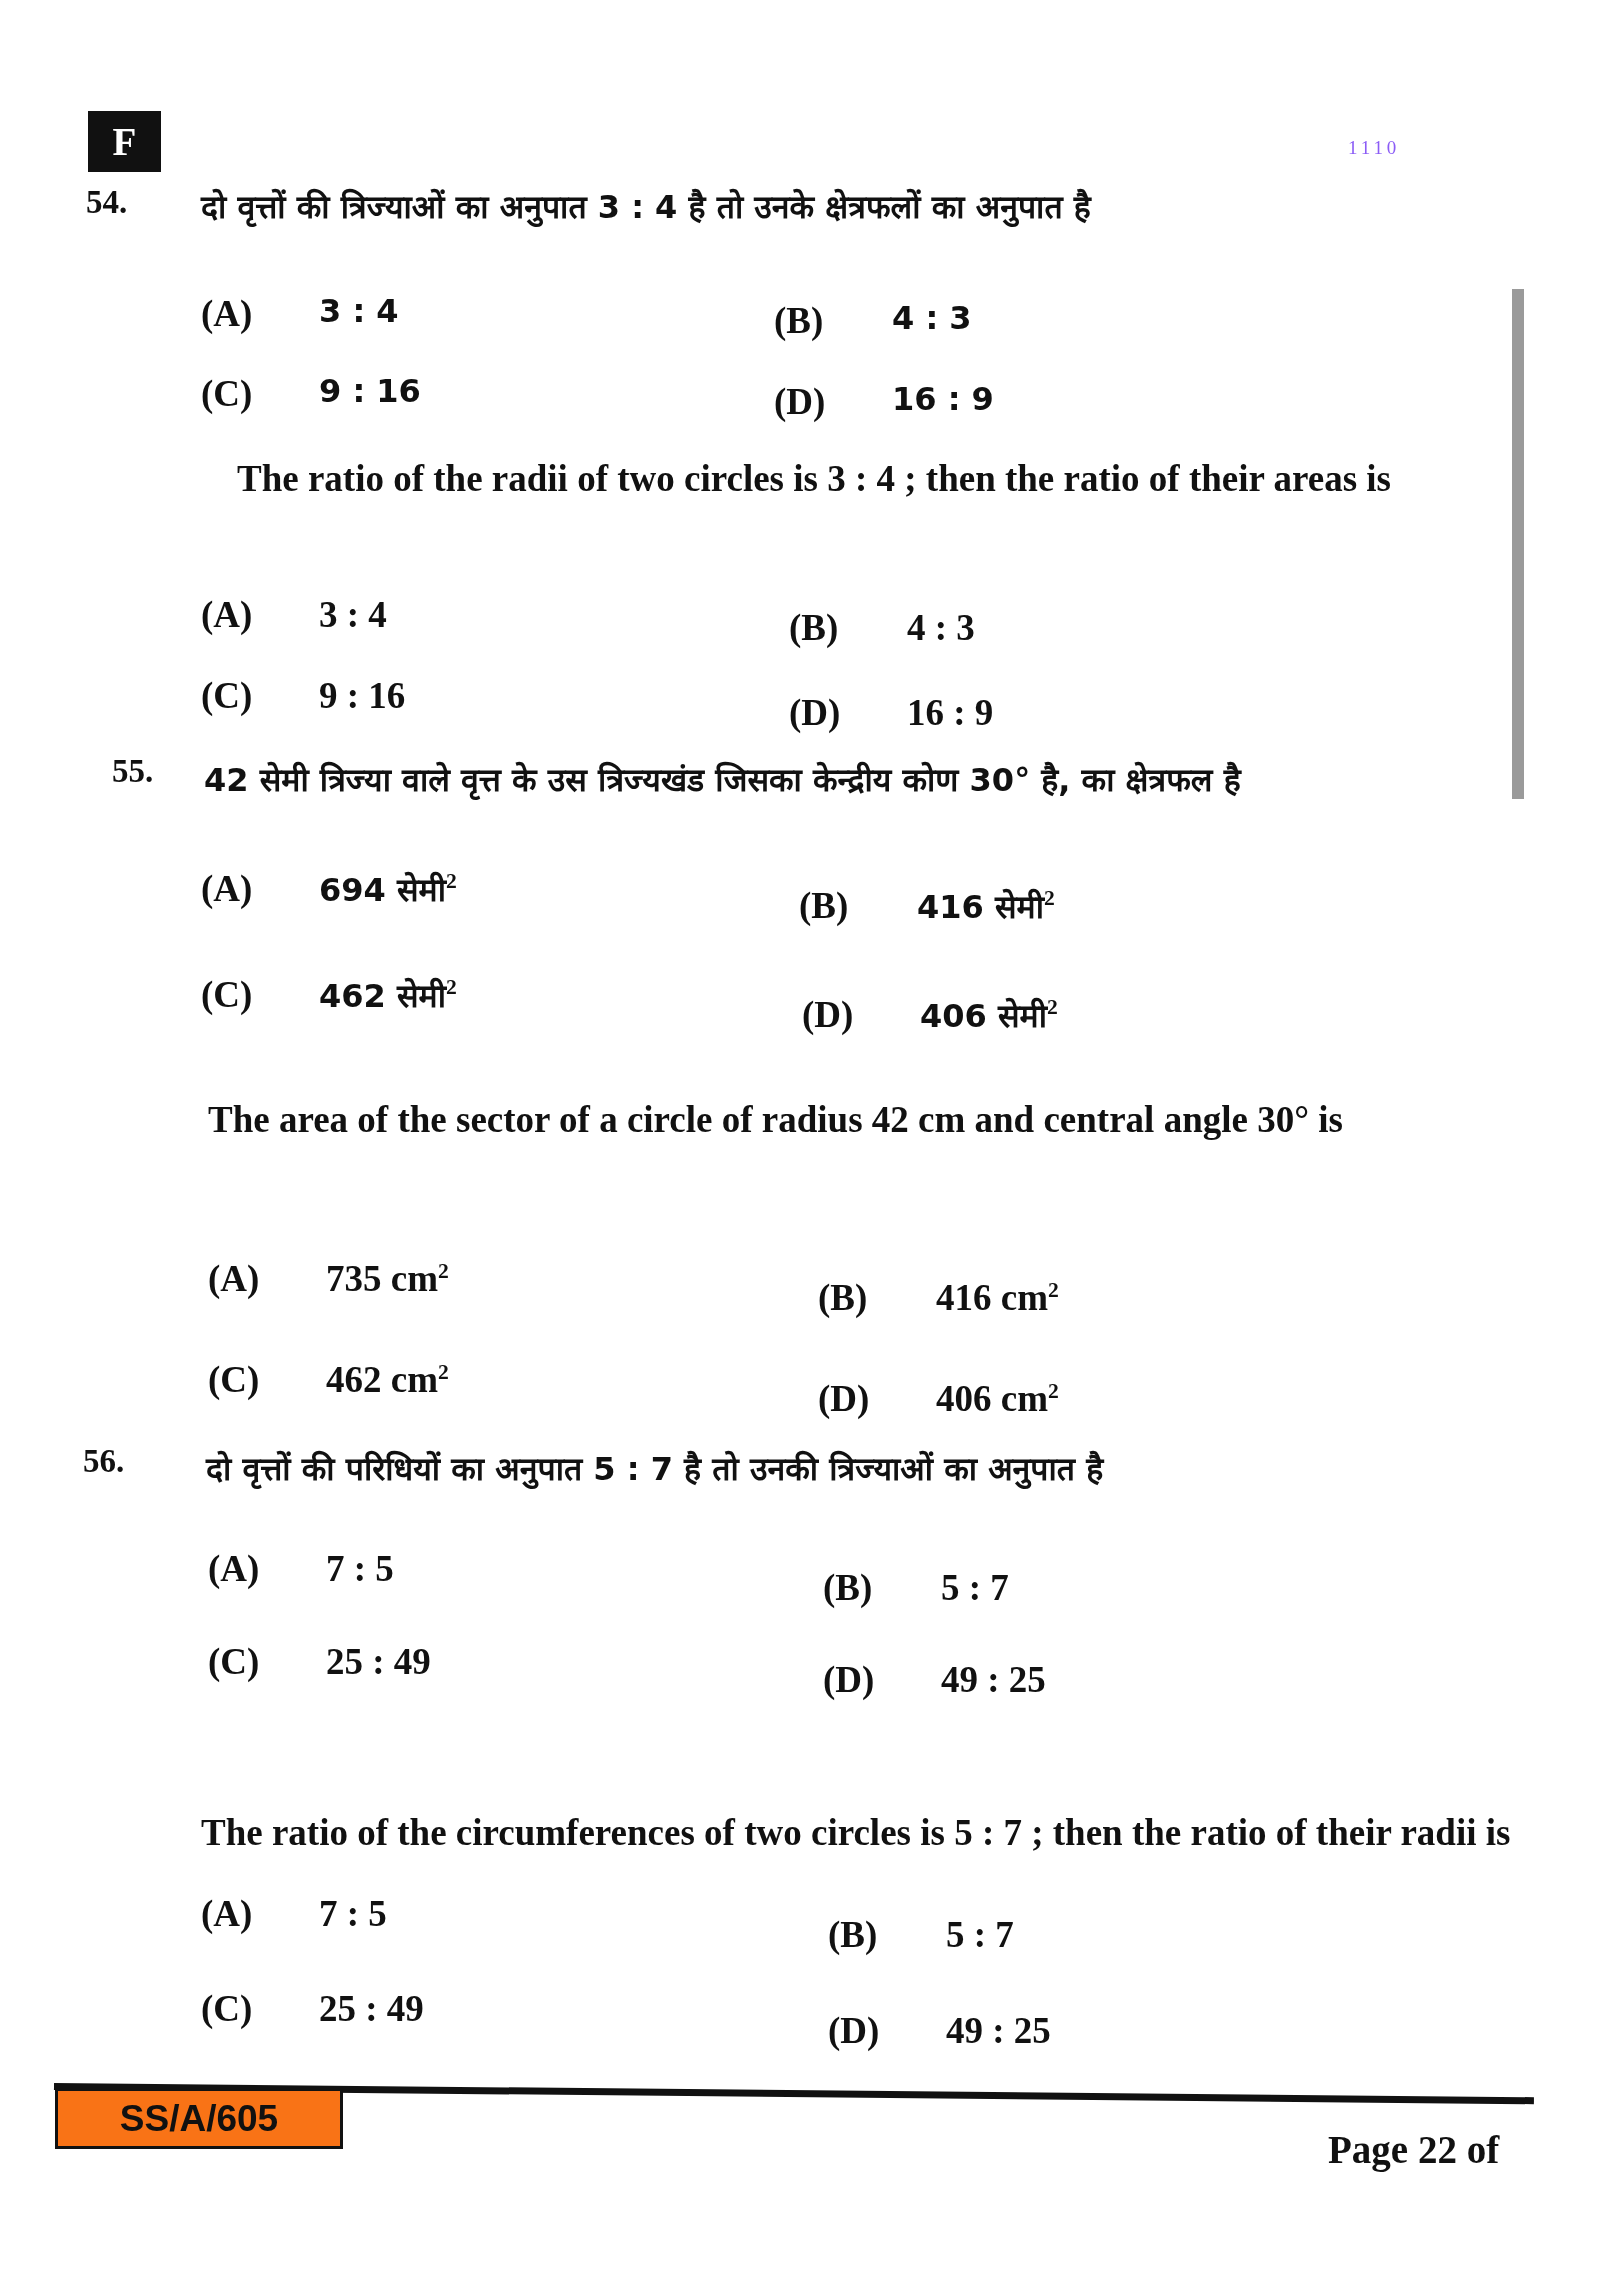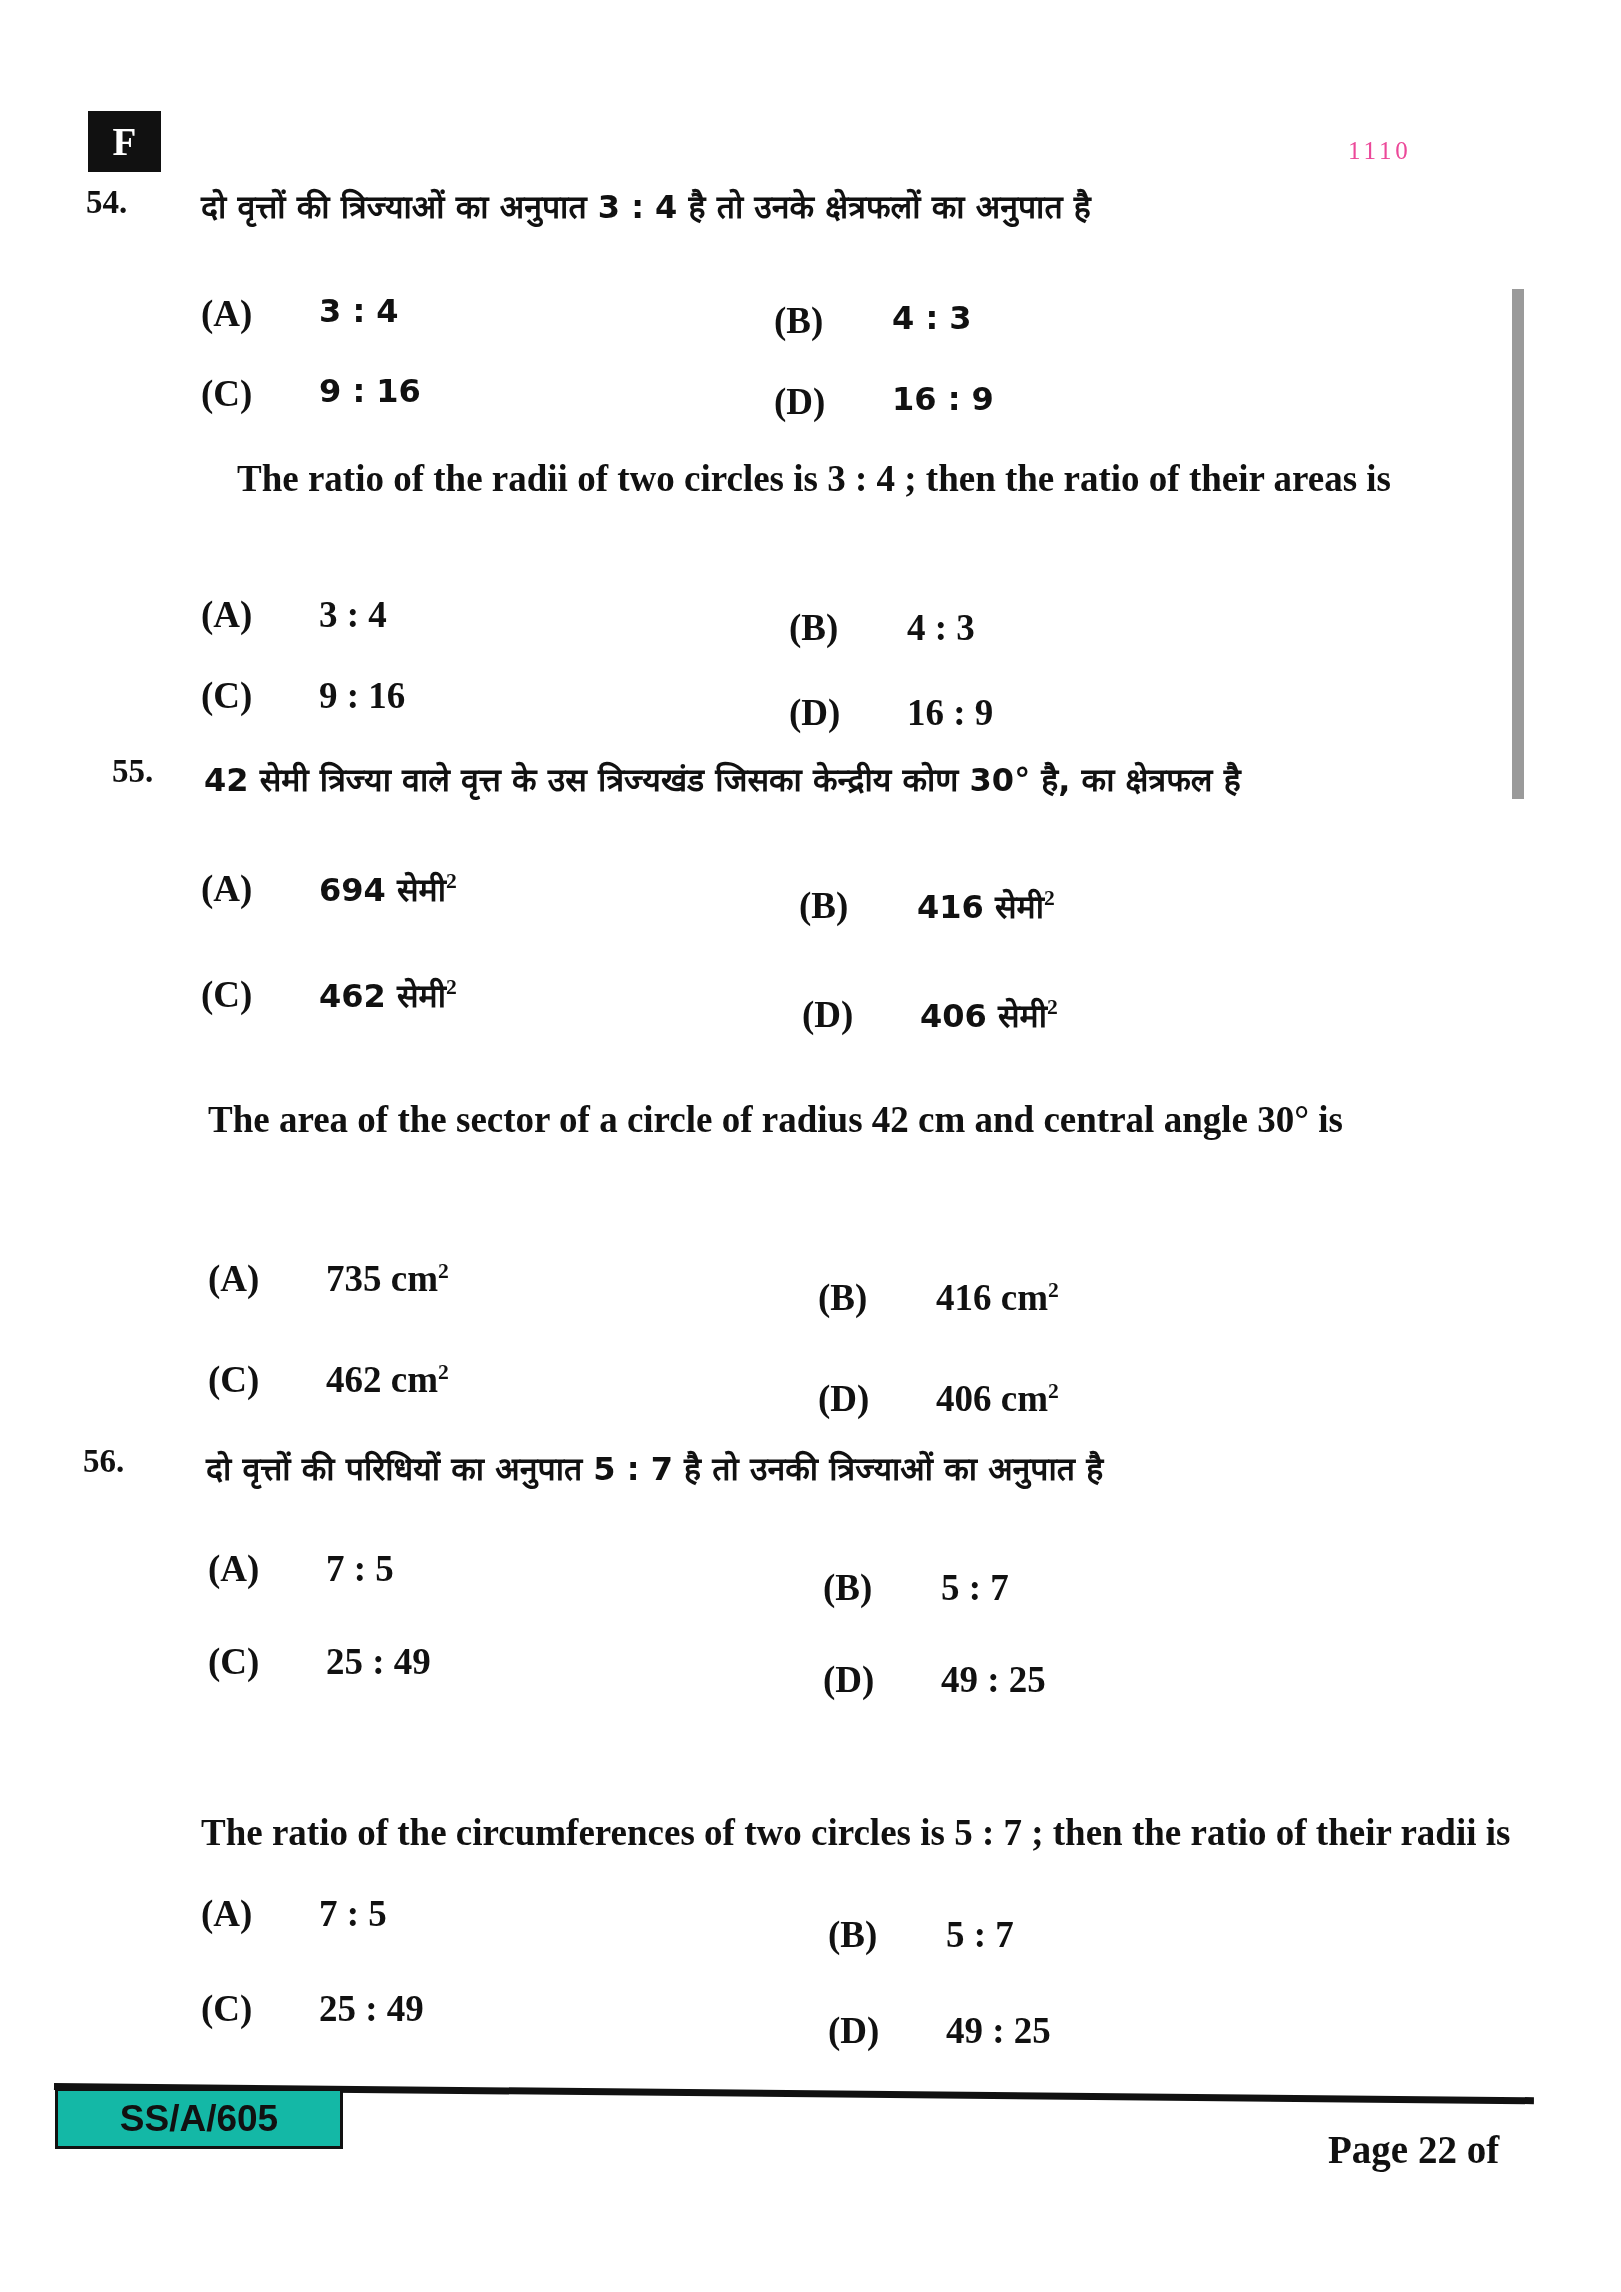--- a/index.html
+++ b/index.html
@@ -6,34 +6,34 @@
   body {
     width: 1621px; height: 2293px; background: #ffffff; position: relative; overflow: hidden;
     font-family: "Liberation Serif", "DejaVu Serif", serif; color: #111;
   }
   .abs { position: absolute; white-space: nowrap; }
   .set-box {
     position: absolute; left: 88px; top: 111px; width: 73px; height: 61px;
     background: #111; color: #fff; font-weight: bold; font-size: 39px;
     display: flex; align-items: center; justify-content: center;
   }
-  .code-stamp { position: absolute; left: 1348px; top: 137px; font-size: 25px; color: #ec4899; letter-spacing: 3.9px; }
+  .code-stamp { position: absolute; left: 1348px; top: 137px; font-size: 19px; color: #8b5cf6; letter-spacing: 3.9px; }
   .qnum { font-size: 33px; font-weight: bold; }
   .qhi { font-family: "DejaVu Sans", sans-serif; font-weight: bold; font-size: 32px; }
   .qen { font-size: 37px; font-weight: bold; line-height: 1.6; white-space: normal; width: 1362px; }
   .opt { font-size: 37px; font-weight: bold; display: flex; gap: 59px; }
   .opt .lab { width: 59px; }
   .opt-hi .val { font-family: "DejaVu Sans", sans-serif; font-size: 32px; }
   sup { font-size: 21.6px; }
   .edge-bar { position: absolute; left: 1512px; top: 289px; width: 11.8px; height: 510px; background: #9a9a9a; }
   .footer-line { position: absolute; left: 54px; top: 2083px; width: 1480px; height: 6.9px; background: #111; transform: rotate(0.55deg); transform-origin: left; }
   .code-box {
     position: absolute; left: 55px; top: 2088px; width: 282px; height: 55px;
     border: 3.9px solid #111; font-family: "Liberation Sans", sans-serif; font-weight: bold; font-size: 37px;
-    display: flex; align-items: center; justify-content: center; background: #14b8a6;
+    display: flex; align-items: center; justify-content: center; background: #f97316;
   }
   .page-no { position: absolute; left: 1328px; top: 2127px; font-size: 39px; font-weight: bold; }
 </style>
 </head>
 <body>
 
 <div class="set-box">F</div>
 <div class="code-stamp">1110</div>
 <div class="edge-bar"></div>
 

